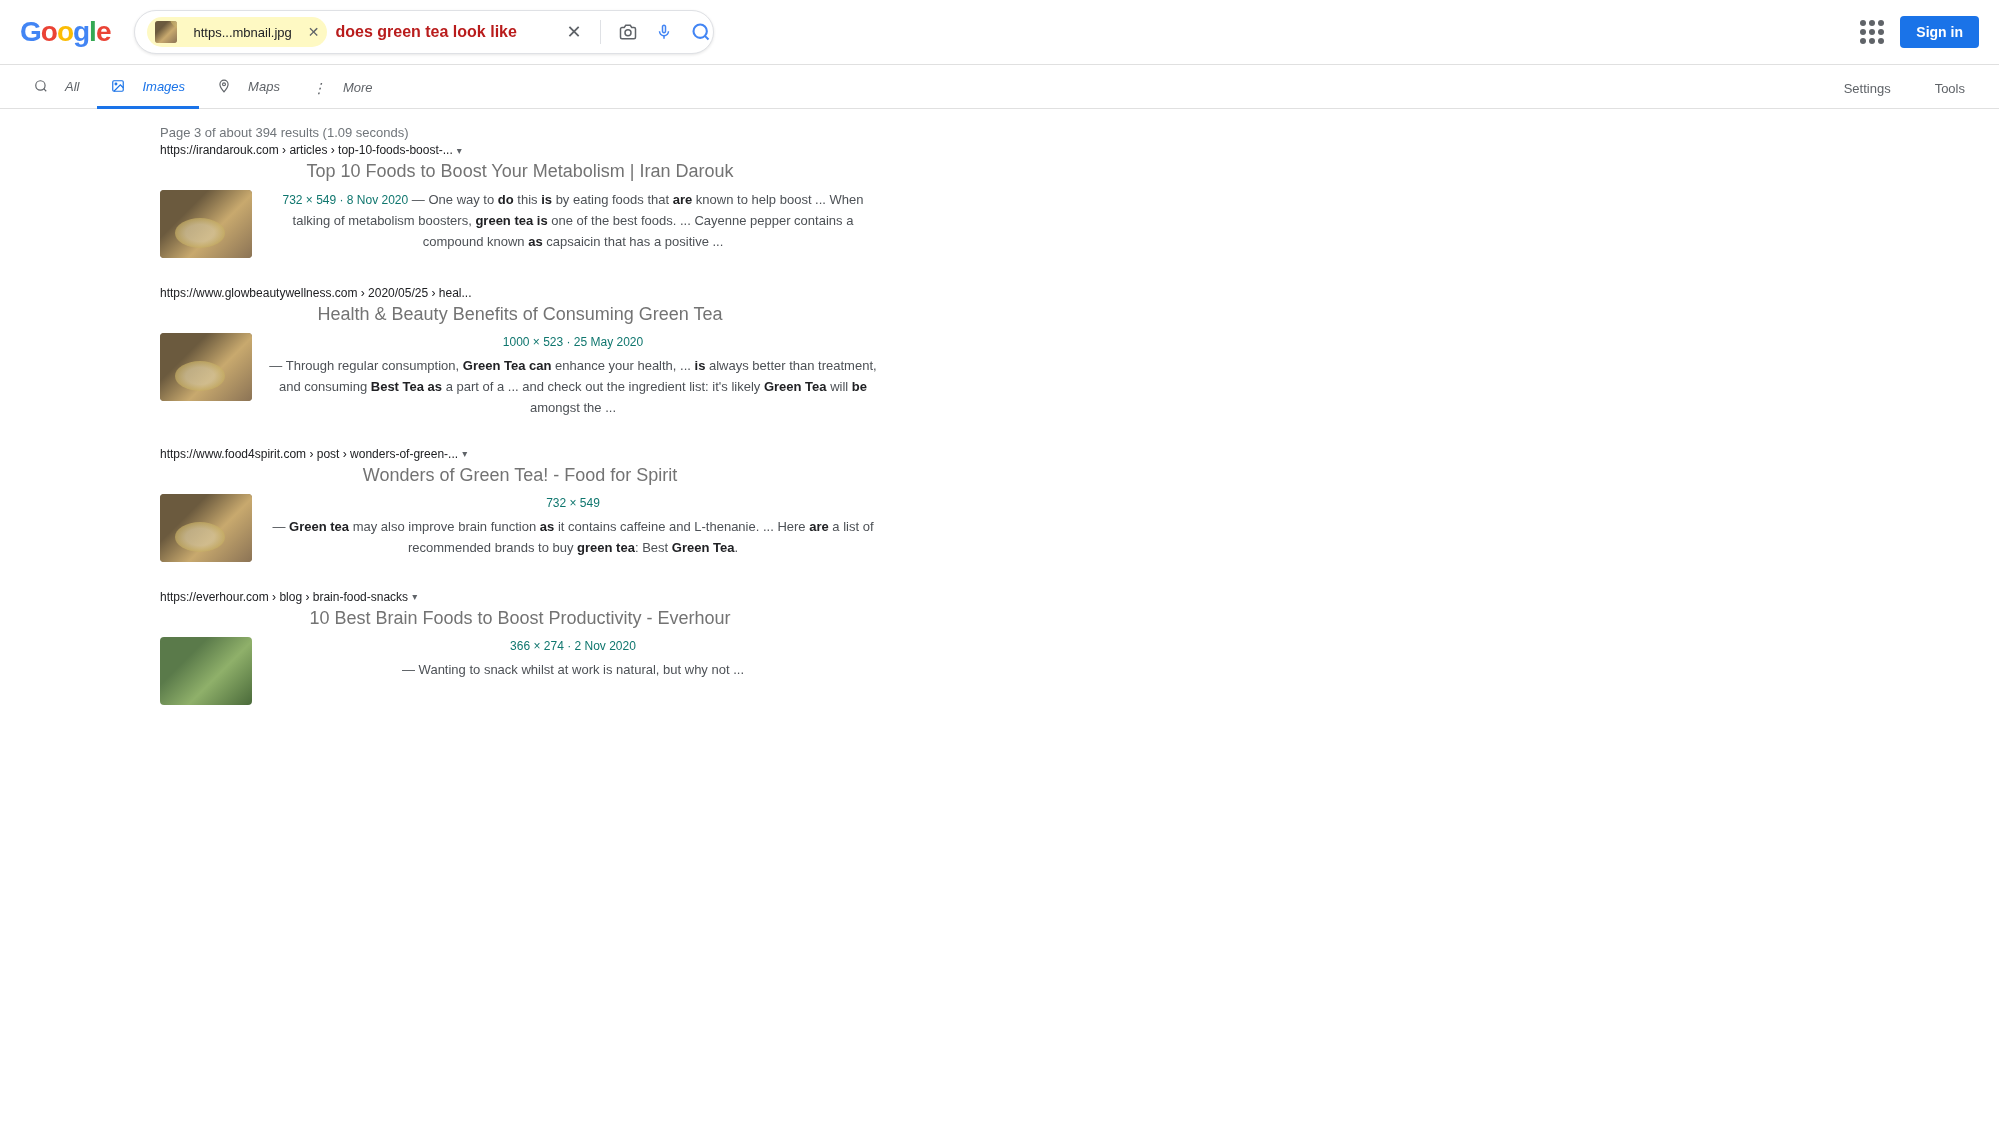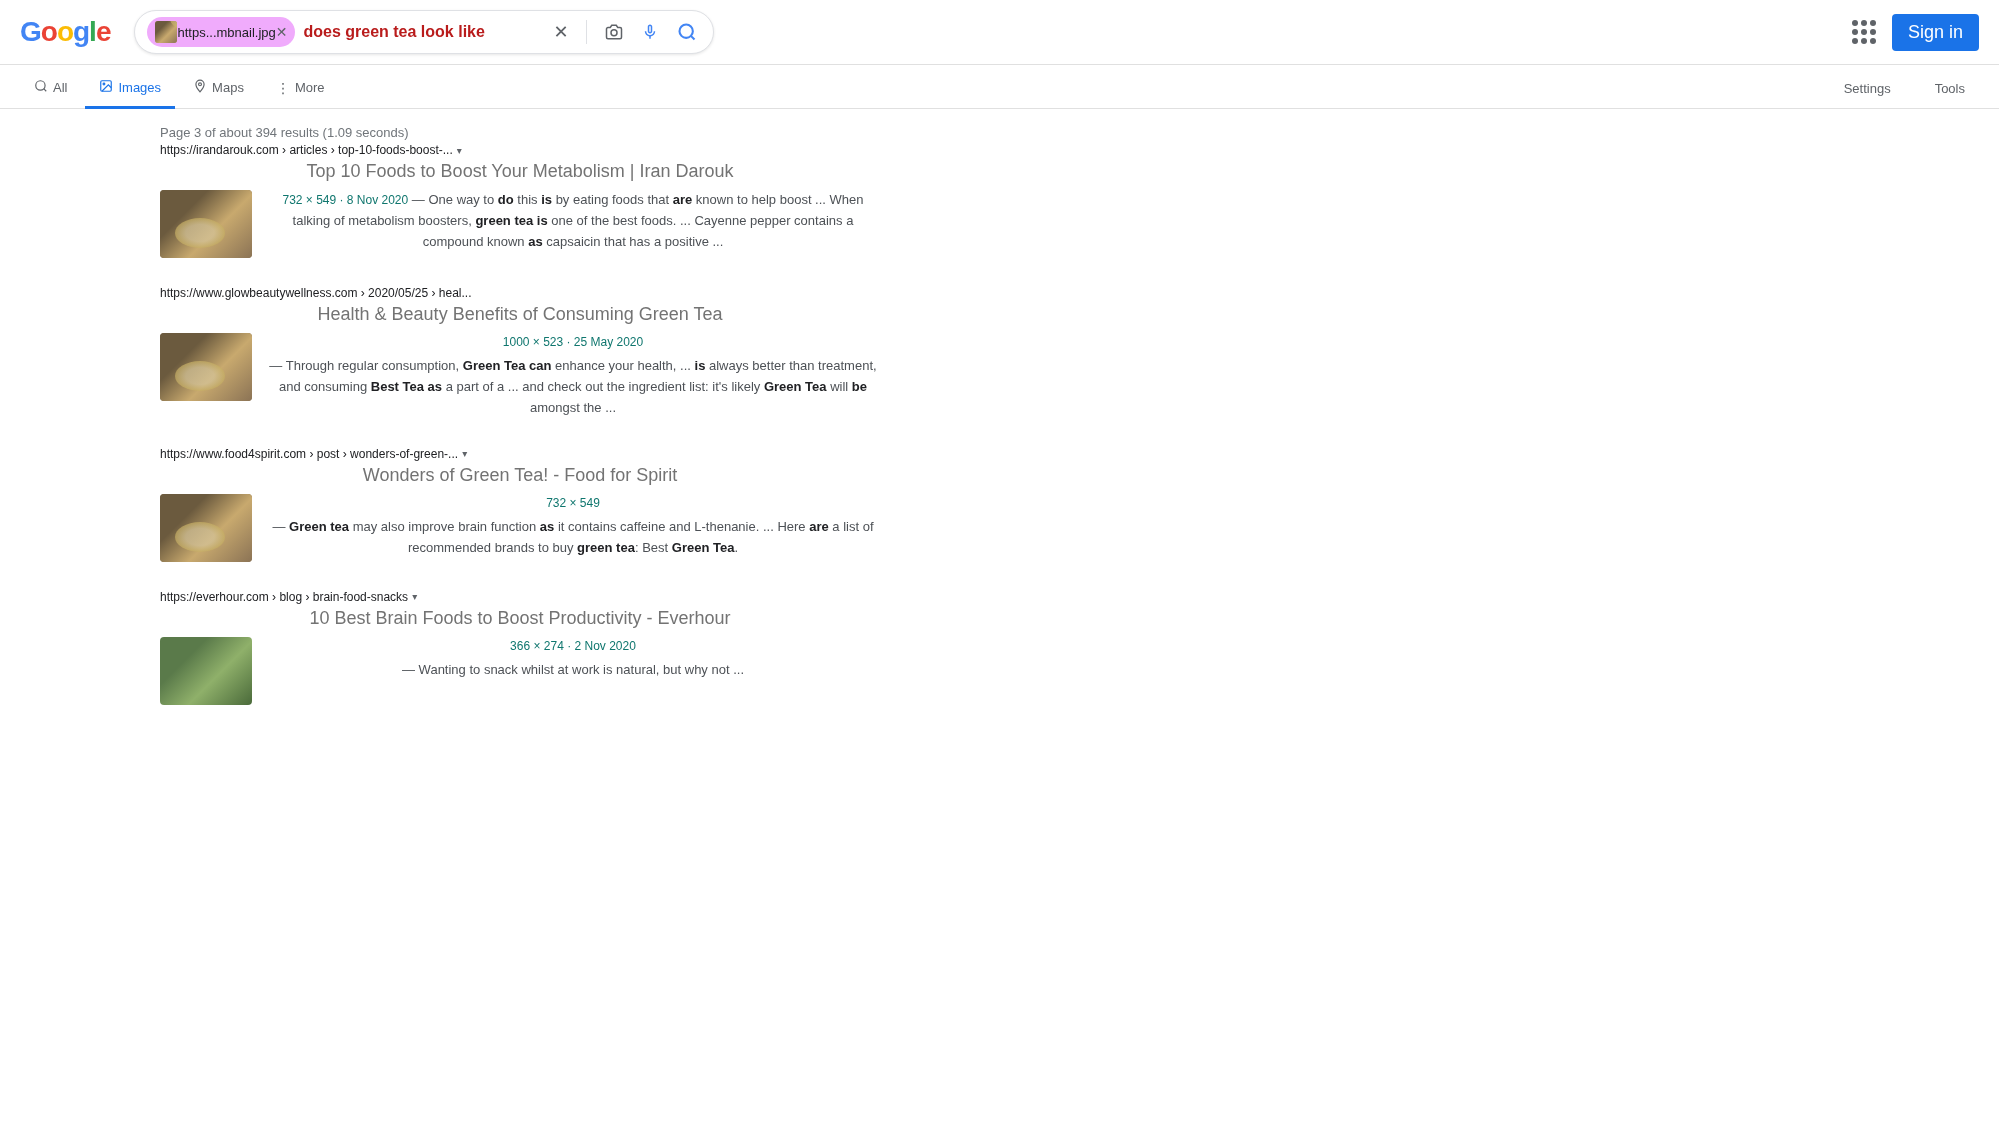--- a/index.html
+++ b/index.html
@@ -35,26 +35,26 @@
       border-radius: 24px;
       padding: 6px 12px;
       flex: 1;
       max-width: 580px;
       background: #fff;
       box-shadow: 0 1px 3px rgba(0,0,0,0.1);
     }
     .image-chip {
       display: flex;
       align-items: center;
-      background: #f0abfc;
+      background: #fef9c3;
       border-radius: 16px;
       padding: 4px 8px;
       font-size: 13px;
       color: #202124;
-      gap: 0;
+      gap: 16px;
       margin-right: 8px;
       flex-shrink: 0;
     }
     .image-chip-thumb {
       width: 22px;
       height: 22px;
       background: #c8a96e;
       border-radius: 3px;
       overflow: hidden;
       display: flex;
@@ -114,44 +114,44 @@
       gap: 3px;
       cursor: pointer;
     }
     .apps-dot { width: 6px; height: 6px; background: #5f6368; border-radius: 50%; }
     .sign-in-btn {
       background: #1a73e8;
       color: #fff;
       border: none;
       border-radius: 4px;
       padding: 8px 16px;
-      font-size: 18px;
-      cursor: pointer;
-      font-weight: 400;
+      font-size: 14px;
+      cursor: pointer;
+      font-weight: 700;
     }
 
     
     .nav-bar {
       display: flex;
       align-items: center;
       padding: 4px 20px 0 20px;
       border-bottom: 1px solid #e0e0e0;
       gap: 4px;
     }
     .nav-item {
       display: flex;
-      align-items: center;
-      gap: 5px;
+      gap: 17px;
       padding: 10px 14px;
       font-size: 13px;
       color: #5f6368;
       cursor: pointer;
       text-decoration: none;
       border-bottom: 3px solid transparent;
       margin-bottom: -1px;
+      font-style: italic;
     }
     .nav-item.active {
       color: #1a73e8;
       border-bottom: 3px solid #1a73e8;
     }
     .nav-icon { font-size: 14px; }
 
     .nav-right {
       margin-left: auto;
       display: flex;

